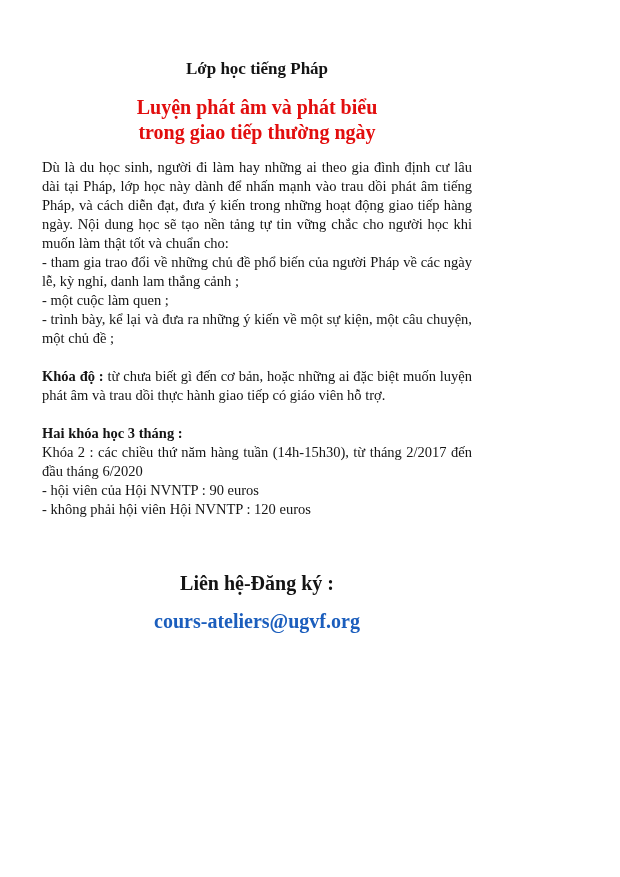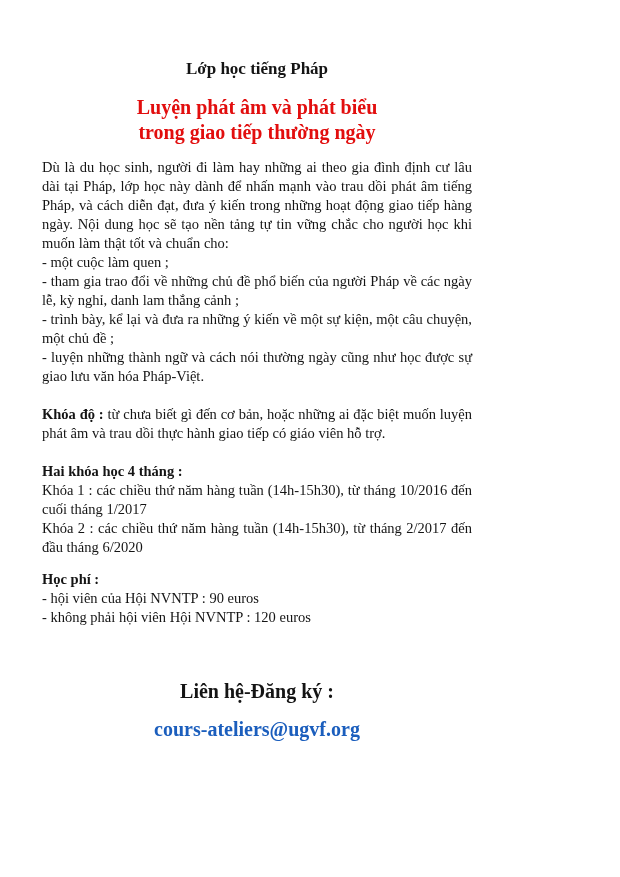--- a/index.html
+++ b/index.html
@@ -81,36 +81,33 @@
   <h2 class="headline">
     <span class="hl-line">Luyện phát âm và phát biểu</span>
     <span class="hl-line">trong giao tiếp thường ngày</span>
   </h2>
 
   <div class="body-text">
 
     <p class="intro">Dù là du học sinh, người đi làm hay những ai theo gia đình định cư lâu dài tại Pháp, lớp học này dành để nhấn mạnh vào trau dồi phát âm tiếng Pháp, và cách diễn đạt, đưa ý kiến trong những hoạt động giao tiếp hàng ngày. Nội dung học sẽ tạo nền tảng tự tin vững chắc cho người học khi muốn làm thật tốt và chuẩn cho:</p>
 
     <div class="bullets">
+      <p>- tham gia trao đổi về những chủ đề phổ biến của người Pháp về các ngày lễ, kỳ nghỉ, danh lam thắng cảnh ;</p>
       <p>- một cuộc làm quen ;</p>
-      <p>- tham gia trao đổi về những chủ đề phổ biến của người Pháp về các ngày lễ, kỳ nghỉ, danh lam thắng cảnh ;</p>
       <p>- trình bày, kể lại và đưa ra những ý kiến về một sự kiện, một câu chuyện, một chủ đề ;</p>
-      <p>- luyện những thành ngữ và cách nói thường ngày cũng như học được sự giao lưu văn hóa Pháp-Việt.</p>
     </div>
 
     <p class="level-para">
       <span class="bold">Khóa độ :</span>
       <span>từ chưa biết gì đến cơ bản, hoặc những ai đặc biệt muốn luyện phát âm và trau dồi thực hành giao tiếp có giáo viên hỗ trợ.</span>
     </p>
 
-    <p class="section-heading">Hai khóa học 4 tháng :</p>
-    <p>Khóa 1 : các chiều thứ năm hàng tuần (14h-15h30), từ tháng 10/2016 đến cuối tháng 1/2017</p>
+    <p class="section-heading">Hai khóa học 3 tháng :</p>
     <p>Khóa 2 : các chiều thứ năm hàng tuần (14h-15h30), từ tháng 2/2017 đến đầu tháng 6/2020</p>
 
-    <p class="section-heading fees-heading">Học phí :</p>
     <p>- hội viên của Hội NVNTP : 90 euros</p>
     <p>- không phải hội viên Hội NVNTP : 120 euros</p>
 
   </div>
 
   <div class="contact-block">
     <h2 class="contact-heading">Liên hệ-Đăng ký :</h2>
     <a class="email-link">cours-ateliers@ugvf.org</a>
   </div>
 

